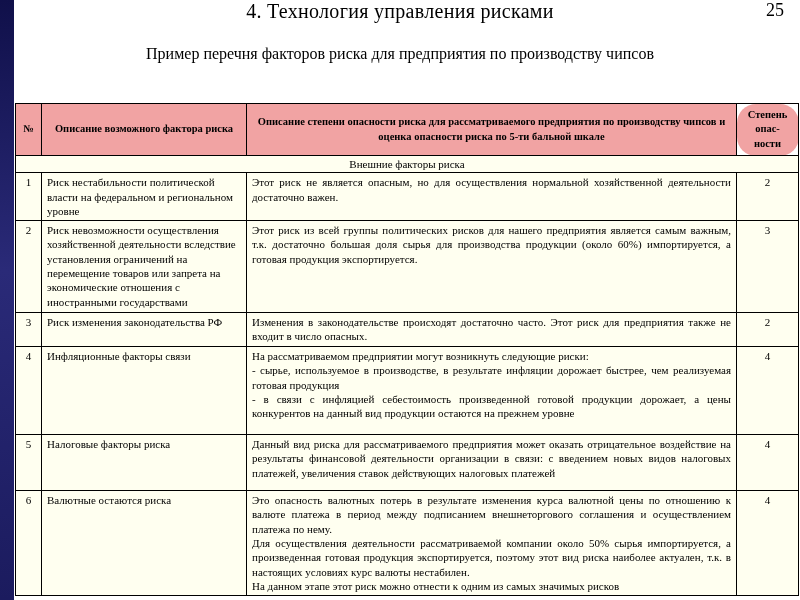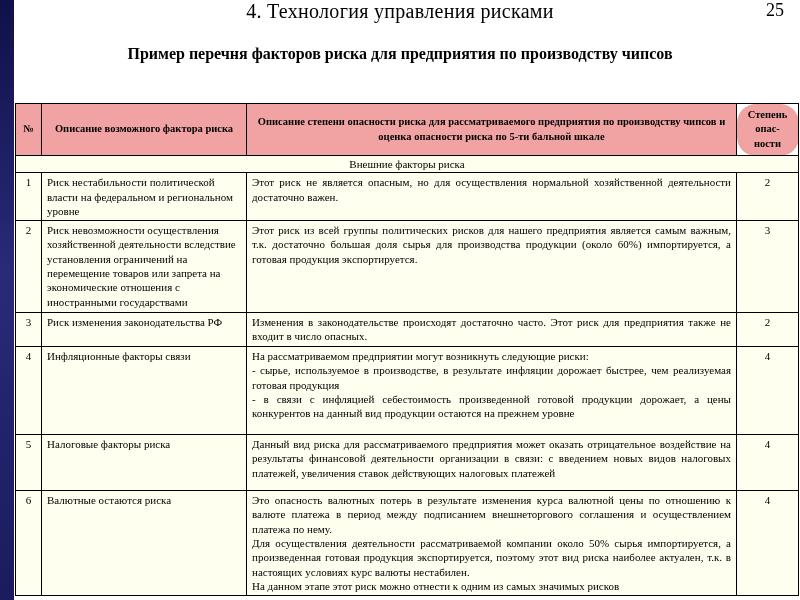--- a/index.html
+++ b/index.html
@@ -22,21 +22,20 @@
   }
   .title {
     text-align:center;
     font-size:20px;
     letter-spacing:0.3px;
   }
   .subtitle {
     text-align:center;
     margin-top:22px;
     font-size:16px;
-    font-weight:bold;
   }
   table.risk-table {
     position:absolute;
     left:15px; top:103px;
     width:783px;
     border-collapse:collapse;
     table-layout:fixed;
   }
   .risk-table th, .risk-table td {
     border:1px solid #000;

